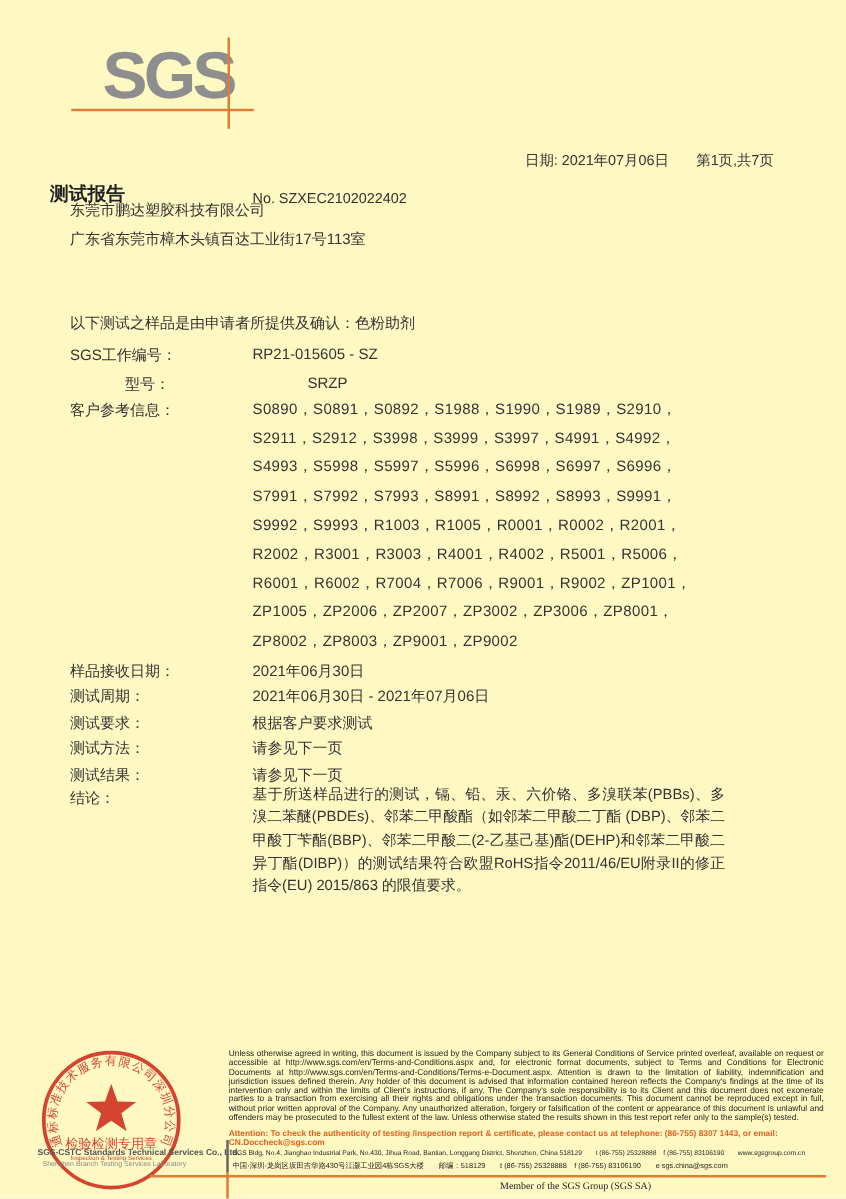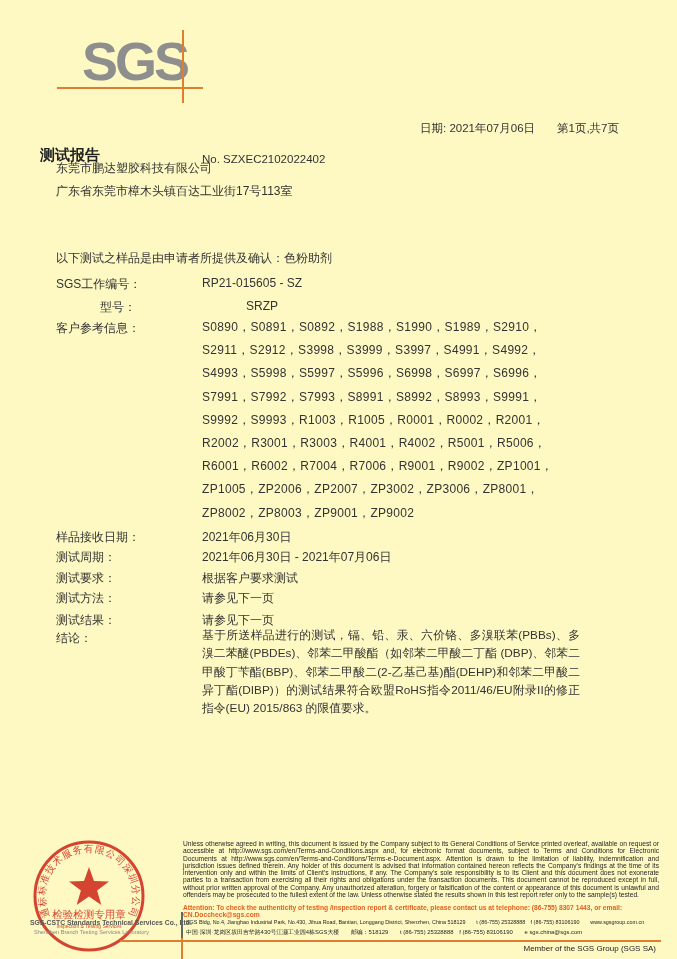--- a/index.html
+++ b/index.html
@@ -31,21 +31,21 @@
   .disclaimer{
     position:absolute;left:183px;top:840px;width:476px;font-size:6.7px;
     line-height:7.3px;text-align:justify;color:#1f1f1f;
   }
   .attention{
     position:absolute;left:183px;top:904px;width:476px;font-size:6.7px;
     line-height:7.4px;font-weight:bold;color:#e2601f;
   }
   .addr-en{position:absolute;left:186px;top:919px;width:472px;font-size:5.4px;color:#1f1f1f;white-space:nowrap;overflow:hidden;}
   .addr-cn{position:absolute;left:186px;top:928px;width:472px;font-size:5.9px;color:#1f1f1f;white-space:nowrap;overflow:hidden;}
-  .member{position:absolute;left:400px;top:944px;width:256px;text-align:right;font-size:8px;color:#222;}
+  .member{position:absolute;left:400px;top:944px;width:256px;text-align:left;font-size:8px;color:#222;font-family:Liberation Serif, serif;}
   .lf1{position:absolute;left:30px;top:919px;width:152px;font-size:6.8px;font-weight:bold;color:#555;white-space:nowrap;}
   .lf2{position:absolute;left:34px;top:929px;width:148px;font-size:5.6px;color:#888;white-space:nowrap;}
   .vline-footer{
     position:absolute;left:181px;top:912px;width:1.5px;height:47px;
     background:linear-gradient(#666 0 55%,#dd7e33 55% 100%);
   }
   .stamp{position:absolute;left:24px;top:836px;width:130px;height:124px;opacity:0.92;}
 </style>
 </head>
 <body>

